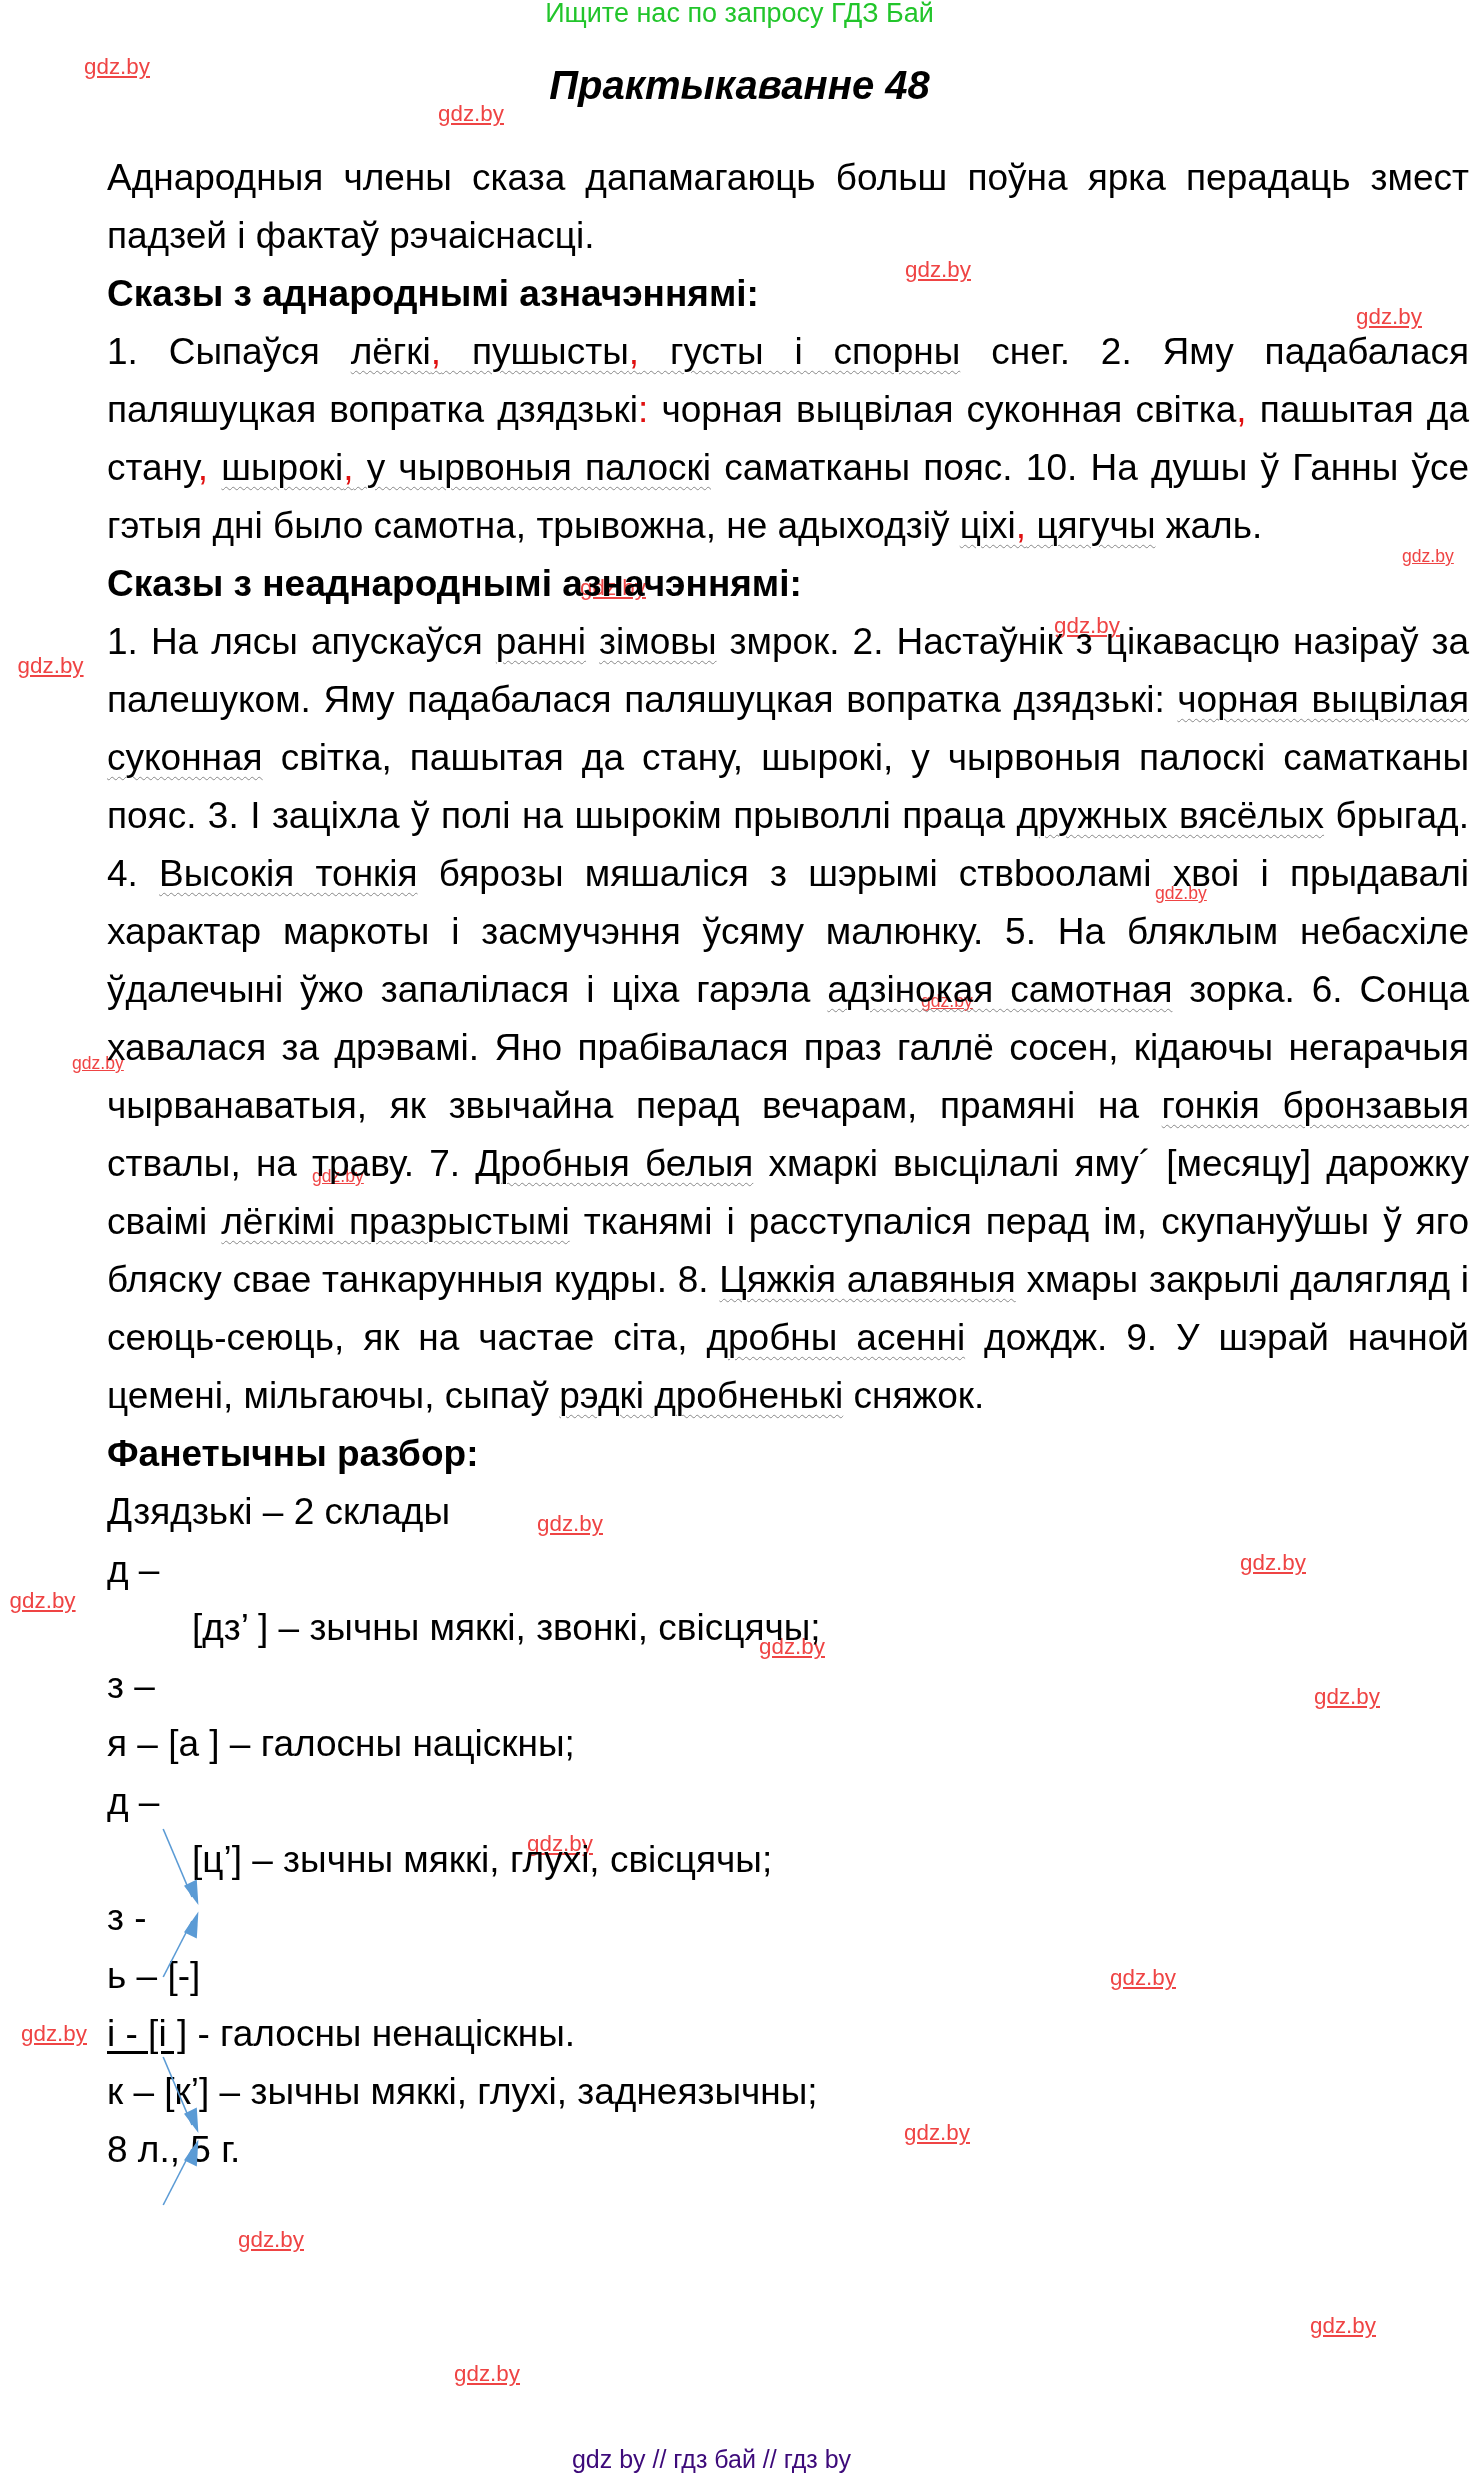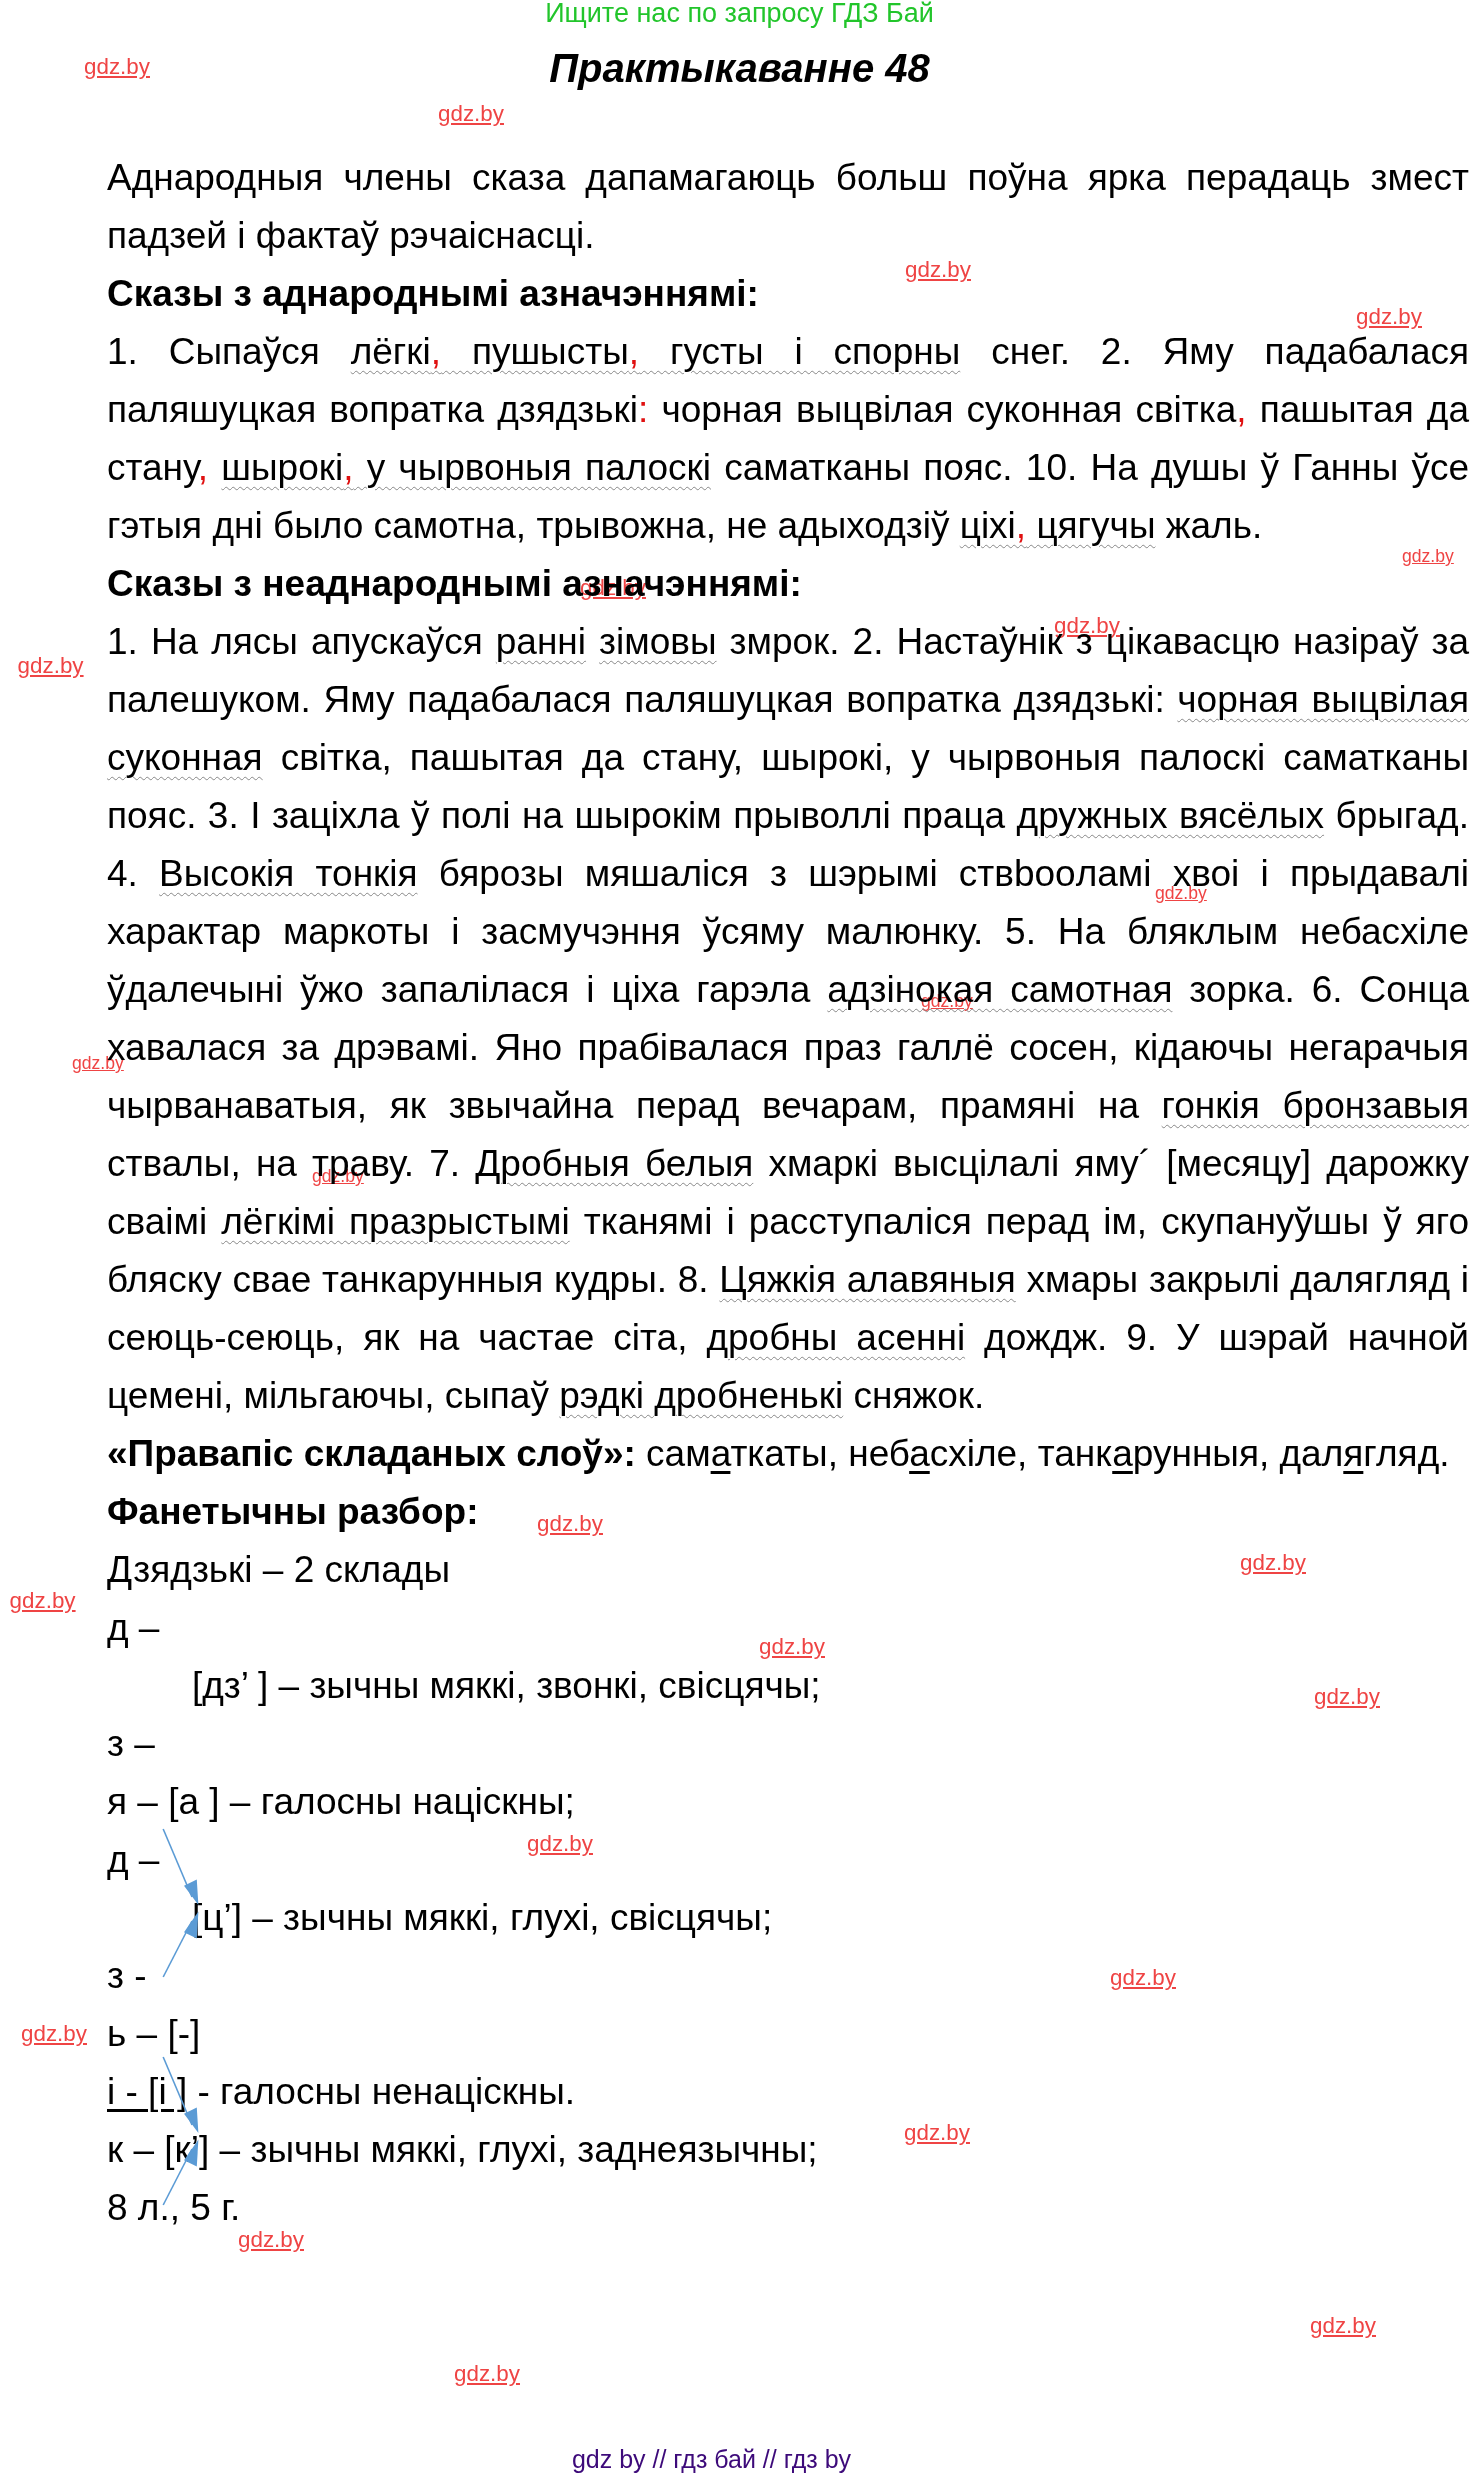--- a/index.html
+++ b/index.html
@@ -2,21 +2,21 @@
 <html style="font-size:12.8px"><head>
 <meta charset="utf-8">
 <style>
   html, body { margin: 0; padding: 0; background: #ffffff; }
   body { width: 1479px; height: 2475px; position: relative; overflow: hidden;
          font-family: "DejaVu Sans", "Liberation Sans", sans-serif; color: #000; }
   .banner { position: absolute; top: 0; left: 0; width: 1479px; text-align: center;
             font-family: "Liberation Sans", sans-serif; font-size: 27px; line-height: 27px; }
   .footer { position: absolute; top: 2446px; left: 0; width: 1423px; text-align: center;
             font-family: "Liberation Sans", sans-serif; font-size: 25px; line-height: 27px; }
-  .title { position: absolute; top: 46px; left: 0; width: 1479px; text-align: center;
+  .title { position: absolute; top: 63px; left: 0; width: 1479px; text-align: center;
            font-family: "Liberation Sans", sans-serif; font-size: 40px; font-weight: bold; font-style: italic; }
   .wm { position: absolute; font-family: "Liberation Sans", sans-serif; font-size: 22.4px; color: #ef4444; text-decoration: underline; }
   .content { position: absolute; left: 35px; width: 1434px; top: 149px;
              font-family: "Liberation Sans", sans-serif; font-size: 37px; line-height: 58px; }
   .content p { margin: 0; text-align: justify; }
   .indent { padding-left: 72px; }
   .heading { font-weight: bold; padding-left: 72px; }
   .ind2 { padding-left: 72px; }
   .ind3 { padding-left: 157px; }
   .wavy { text-decoration: underline wavy #888; text-underline-offset: 6.4px; text-decoration-thickness: 0.8px; }
@@ -58,21 +58,20 @@
 
 <div class="content">
   <p class="indent">Аднародныя члены сказа дапамагаюць больш поўна  ярка перадаць змест падзей і фактаў рэчаіснасці.</p>
 
   <p class="heading">Сказы з аднароднымі азначэннямі:</p>
   <p class="indent"><span>1. Сыпаўся </span><span class="wavy"><span>лёгкі</span><span class="red">,</span><span> пушысты</span><span class="red">,</span><span> густы і спорны</span></span><span> снег. 2. Яму падабалася паляшуцкая вопратка дзядзькі</span><span class="red">:</span><span> чорная выцвілая суконная світка</span><span class="red">,</span><span> пашытая да стану</span><span class="red">,</span><span>  </span><span class="wavy"><span>шырокі</span><span class="red">,</span><span> у чырвоныя палоскі</span></span><span> саматканы пояс. 10. На душы ў Ганны ўсе гэтыя дні было самотна, трывожна, не адыходзіў </span><span class="wavy"><span>ціхі</span><span class="red">,</span><span> цягучы</span></span><span> жаль.</span></p>
 
   <p class="heading">Сказы з неаднароднымі азначэннямі:</p>
   <p class="indent"><span>1. На лясы апускаўся </span><span class="wavy">ранні</span><span> </span><span class="wavy">зімовы</span><span> змрок. 2. Настаўнік з цікавасцю назіраў за палешуком. Яму падабалася паляшуцкая вопратка дзядзькі: </span><span class="wavy">чорная выцвілая суконная</span><span> світка, пашытая да стану, шырокі, у чырвоныя палоскі саматканы пояс. 3. І заціхла ў полі на шырокім прыволлі праца </span><span class="wavy">дружных  вясёлых</span><span> брыгад. 4. </span><span class="wavy">Высокія тонкія</span><span> бярозы мяшаліся з шэрымі ствbooламі хвоі і прыдавалі характар маркоты і засмучэння ўсяму малюнку. 5. На бляклым небасхіле ўдалечыні ўжо запалілася і ціха гарэла </span><span class="wavy">адзінокая самотная</span><span> зорка.  6. Сонца хавалася за дрэвамі. Яно прабівалася праз галлё сосен, кідаючы негарачыя чырванаватыя, як звычайна перад вечарам, прамяні на </span><span class="wavy">гонкія бронзавыя</span><span> ствалы, на траву. 7. </span><span class="wavy">Дробныя белыя</span><span> хмаркі высцілалі яму´ [месяцу] дарожку сваімі </span><span class="wavy">лёгкімі празрыстымі</span><span> тканямі і расступаліся перад ім, скупануўшы ў яго бляску свае танкарунныя кудры. 8. </span><span class="wavy">Цяжкія алавяныя</span><span> хмары закрылі далягляд і сеюць-сеюць, як на частае сіта, </span><span class="wavy">дробны асенні</span><span> дождж.  9. У шэрай начной цемені, мільгаючы, сыпаў </span><span class="wavy">рэдкі дробненькі</span><span> сняжок.</span></p>
 
-  <p class="indent"><b>«Правапіс складаных слоў»:</b><span> сам</span><span class="uline">а</span><span>ткаты, неб</span><span class="uline">а</span><span>схіле, танк</span><span class="uline">а</span><span>рунныя, дал</span><span class="uline">я</span><span>гляд.</span></p>
 
   <p class="heading">Фанетычны разбор:</p>
   <p class="ind2">Дзядзькі – 2 склады</p>
   <p class="ind2">д –</p>
   <p class="ind3">[дз’ ] – зычны мяккі, звонкі, свісцячы;</p>
   <p class="ind2">з –</p>
   <p class="ind2">я – [а ] – галосны націскны;</p>
   <p class="ind2">д –</p>
   <p class="ind3">[ц’] – зычны мяккі, глухі, свісцячы;</p>
   <p class="ind2">з -</p>

